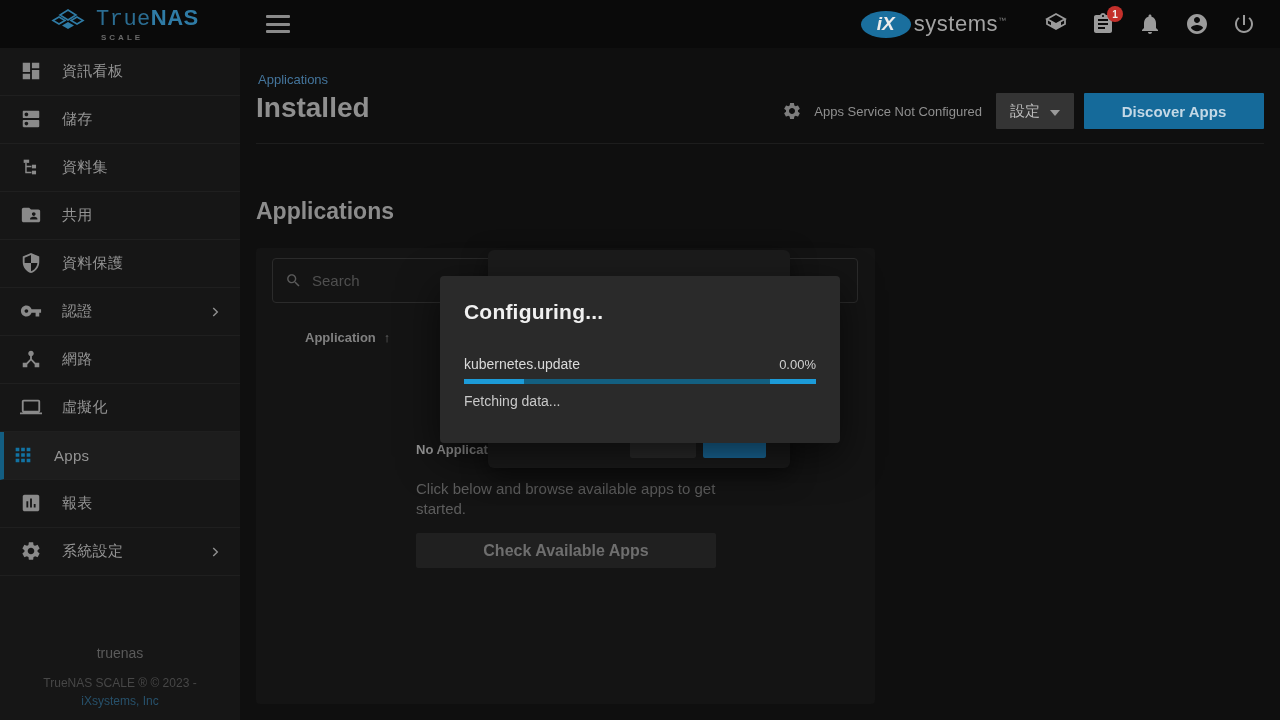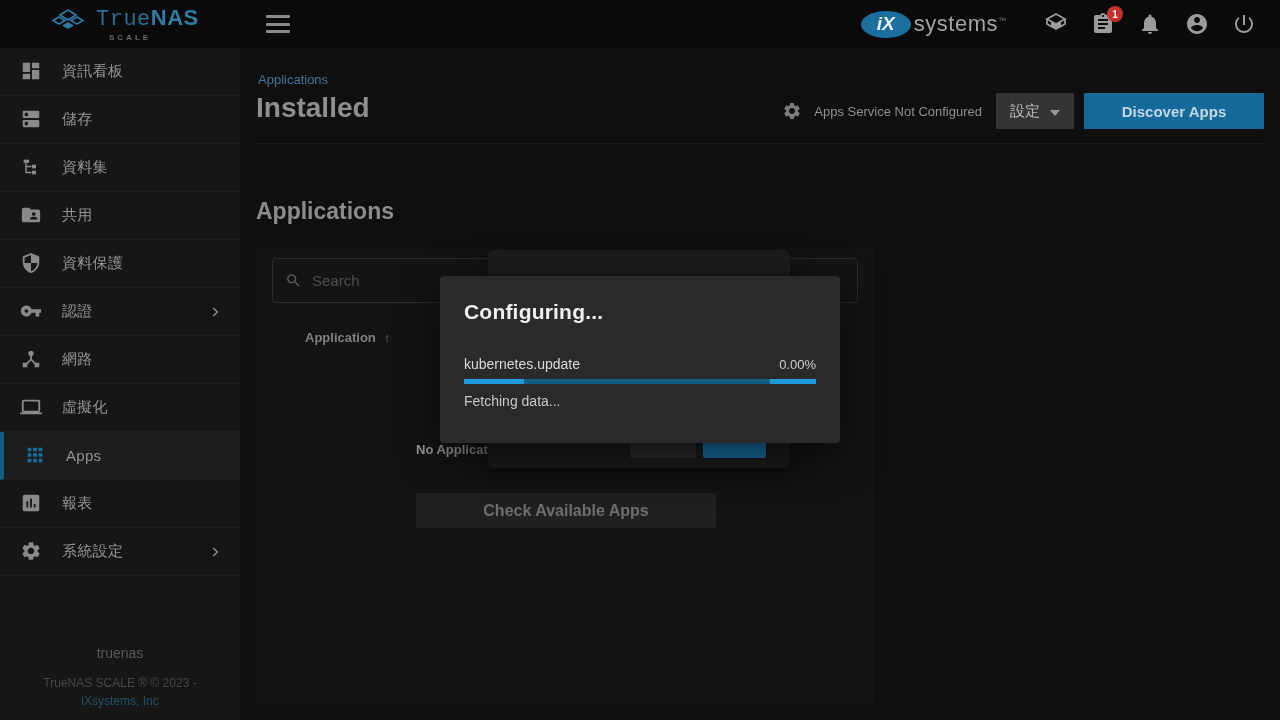--- a/index.html
+++ b/index.html
@@ -7,42 +7,42 @@
   body { font-family:"Liberation Sans", sans-serif; background:#0e0e0e; position:relative; color:#999; }
 
   
   .topbar { position:absolute; left:0; top:0; width:1280px; height:48px; background:#0a0a0a; display:flex; align-items:center; z-index:5; }
   .brand { width:240px; display:flex; align-items:center; padding-left:50px; }
   .brand-mark { margin-right:10px; flex:0 0 auto; }
   .brand-text { display:flex; flex-direction:column; line-height:1; }
   .brand-line { font-size:22px; letter-spacing:.5px; }
   .brand-true { color:#2b6d92; font-weight:400;font-family:Liberation Mono, monospace; }
   .brand-nas  { color:#2f7ba5; font-weight:700; }
-  .brand-sub { font-size:8px; letter-spacing:3px; color:#6a6a6a; margin-top:3px; margin-left:13px; font-weight:700; }
+  .brand-sub { font-size:8px; letter-spacing:3px; color:#6a6a6a; margin-top:3px; margin-left:5px; font-weight:700; }
   .hamburger { margin-left:26px; width:24px; height:18px; display:flex; flex-direction:column; justify-content:space-between; cursor:pointer; }
   .hamburger span { display:block; height:3px; background:#8a8a8a; border-radius:1px; }
   .topbar-spacer { flex:1; }
   .ix-logo { display:flex; align-items:center; margin-right:26px; }
   .ix-ellipse { width:50px; height:27px; background:#1a6f9e; border-radius:50%; display:flex; align-items:center; justify-content:center; color:#ececec; font-weight:700; font-size:19px; font-style:italic; }
   .ix-text { color:#a3a3a3; font-size:22px; margin-left:3px; letter-spacing:.5px; }
   .ix-tm { color:#7a7a7a; font-size:8px; vertical-align:super; }
   .top-icon { position:relative; width:24px; height:24px; margin:0 11.5px; color:#9b9b9b; cursor:pointer; flex:0 0 auto; }
   .top-icon svg { width:24px; height:24px; display:block; }
   .badge { position:absolute; top:-6px; right:-8px; min-width:16px; height:16px; border-radius:8px; background:#c4302b; color:#f2f2f2; font-size:10px; font-weight:700; display:flex; align-items:center; justify-content:center; padding:0 4px; }
   .topbar .last { margin-right:24px; }
 
   
   .sidebar { position:absolute; left:0; top:48px; width:240px; height:672px; background:#161616; z-index:4; }
   .nav-item { height:48px; display:flex; align-items:center; padding-left:20px; border-bottom:1px solid #1f1f1f; cursor:pointer; position:relative; }
   .nav-icon { width:24px; height:24px; color:#8a8a8a; margin-right:18px; flex:0 0 auto; }
   .nav-icon svg { width:22px; height:22px; display:block; }
   .nav-label { font-size:15px; color:#949494; letter-spacing:.3px; }
   .nav-chevron { position:absolute; right:18px; width:14px; height:14px; color:#8f8f8f; }
   .nav-chevron svg { width:14px; height:14px; display:block; }
-  .nav-item.active { background:#1d1d1d; border-left:4px solid #135e82; padding-left:20px; }
+  .nav-item.active { background:#1d1d1d; border-left:4px solid #135e82; padding-left:8px; }
   .nav-item.active .nav-icon { color:#1273a3; }
   .sidebar-footer { position:absolute; bottom:10px; left:0; width:100%; text-align:center; line-height:1.5; }
   .sf-host { font-size:14px; color:#5a5a5a; margin-bottom:10px; }
   .sf-copy { font-size:12px; color:#474747; }
   .sf-company { font-size:12px; color:#27516b; cursor:pointer; }
 
   
   .main { position:absolute; left:240px; top:48px; width:1040px; height:672px; background:#0f0f0f; }
   .breadcrumb { position:absolute; left:18px; top:24px; font-size:13px; color:#44759c; cursor:pointer; }
   .page-title { position:absolute; left:16px; top:44px; font-size:28px; font-weight:700; color:#8f8f8f; }
@@ -293,20 +293,21 @@
           <path d="M15.5 14h-.79l-.28-.27C15.41 12.59 16 11.11 16 9.5 16 5.91 13.09 3 9.5 3S3 5.91 3 9.5 5.91 16 9.5 16c1.61 0 3.09-.59 4.23-1.57l.27.28v.79l5 4.99L20.49 19l-4.99-5zm-6 0C7.01 14 5 11.99 5 9.5S7.01 5 9.5 5 14 7.01 14 9.5 11.99 14 9.5 14z"></path>
         </svg>
       <input class="search-input" type="text" placeholder="Search" style="">
     </div>
     <div class="col-header">
       <span>Application</span>
       <span class="sort-arrow">↑</span>
     </div>
     <div class="empty-state">
       <div class="es-title">No Application</div>
+      <div class="es-line">Click below and browse available apps to get started.</div>
       <button class="btn-check">Check Available Apps</button>
     </div>
   </div>
 </div>
 
 <div class="rear-dialog">
   <button class="rear-btn-dark"></button>
   <button class="rear-btn-blue"></button>
 </div>
 

